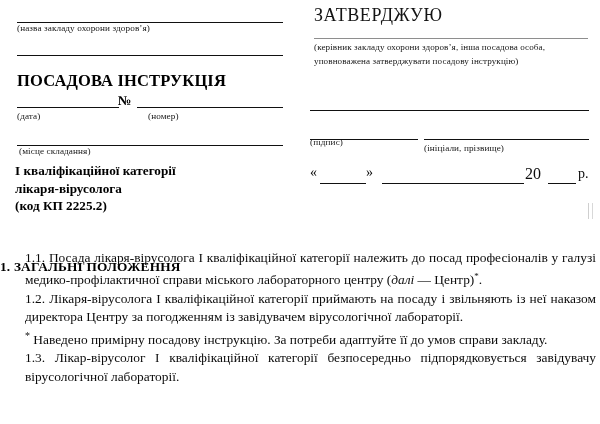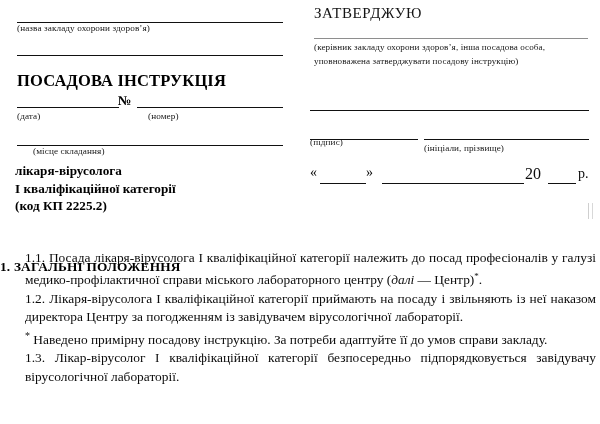--- a/index.html
+++ b/index.html
@@ -61,40 +61,40 @@
     position: absolute;
     left: 118px;
     top: 93px;
     font-size: 13.5px;
     font-weight: bold;
     color: #000;
   }
 
   #date-caption   { left: 17px;  width: 123px; top: 111px; }
   #number-caption { left: 148px; width: 135px; top: 111px; }
-  #place-caption  { left: 33px;  width: 266px; top: 146px; }
+  #place-caption  { left: 19px;  width: 266px; top: 146px; }
 
   #position-block {
     position: absolute;
     left: 15px;
     top: 162px;
     width: 280px;
     font-size: 13.2px;
     font-weight: bold;
     line-height: 17.5px;
     color: #000;
   }
   #position-block div { white-space: nowrap; }
 
   
   #approve-word {
     position: absolute;
     left: 314px;
     top: 5px;
-    font-size: 15px;
+    font-size: 18px;
     letter-spacing: .6px;
     color: #141414;
     text-align: center;
   }
 
   #approver-caption {
     left: 314px;
     width: 274px;
     top: 41px;
     font-size: 9.1px;
@@ -178,22 +178,22 @@
   <div id="number-mark">№</div>
   <div class="rule" style="left:17px; top:107px; width:102px;"></div>
   <div class="rule" style="left:137px; top:107px; width:146px;"></div>
   <div class="caption" id="number-caption">(номер)</div>
   <div class="caption" id="date-caption">(дата)</div>
 
   <div class="rule" style="left:17px; top:145px; width:266px;"></div>
   <div class="caption" id="place-caption">(місце складання)</div>
 
   <div id="position-block">
+    <div>І кваліфікаційної категорії</div>
     <div>лікаря-вірусолога</div>
-    <div>І кваліфікаційної категорії</div>
     <div>(код КП 2225.2)</div>
   </div>
 
   <div id="approve-word">ЗАТВЕРДЖУЮ</div>
 
   <div class="rule-soft" style="left:314px; top:38px; width:274px;"></div>
   <div class="caption" id="approver-caption">(керівник закладу охорони здоров’я, інша посадова особа, уповноважена затверджувати посадову інструкцію)</div>
 
   <div class="rule" style="left:310px; top:110px; width:279px;"></div>
 

